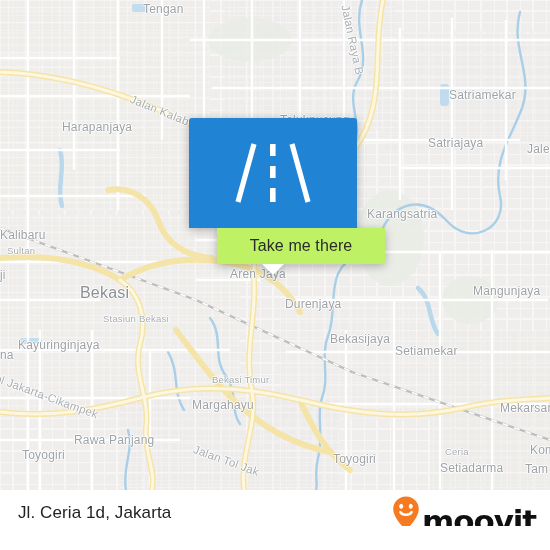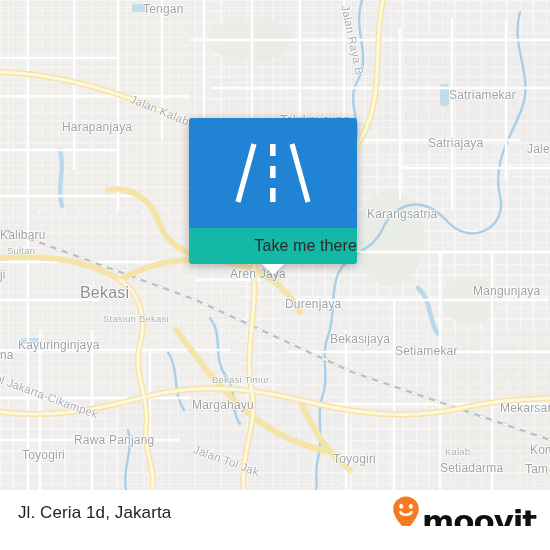--- a/index.html
+++ b/index.html
@@ -49,23 +49,23 @@
     filter: drop-shadow(0 2px 5px rgba(0,0,0,.28));
   }
   #callout-blue {
     width: 168px; height: 110px;
     background: #2183d4;
     border-radius: 3px 3px 0 0;
     display: flex; align-items: center; justify-content: center;
   }
   #callout-white {
     width: 168px; height: 36px;
-    background: #14b8a6;
+    background: #bef264;
     border-radius: 0 0 3px 3px;
-    display: flex; align-items: center; justify-content: flex-end;
+    display: flex; align-items: center; justify-content: center; margin-left: 28px;
   }
   #callout-label {
     font-size: 16px;
     color: #2b2b2b;
     font-family: "Liberation Sans", sans-serif;
     letter-spacing: .1px;
   }
   #callout-tail {
     position: absolute;
     left: 50%; top: 146px;
@@ -238,21 +238,21 @@
         <div class="map-label lbl-small" style="left: 103px; top: 313px;">Stasiun Bekasi</div>
         <div class="map-label lbl-place" style="left: 330px; top: 332px;">Bekasijaya</div>
         <div class="map-label lbl-place" style="left: 395px; top: 344px;">Setiamekar</div>
         <div class="map-label lbl-place" style="left: 18px; top: 338px;">Kayuringinjaya</div>
         <div class="map-label lbl-place" style="left: 0px; top: 348px;">na</div>
         <div class="map-label lbl-road" style="left: -8px; top: 370px; transform: rotate(20deg); transform-origin: left top;">Tol Jakarta-Cikampek</div>
         <div class="map-label lbl-small" style="left: 212px; top: 374px;">Bekasi Timur</div>
         <div class="map-label lbl-place" style="left: 500px; top: 401px;">Mekarsari</div>
         <div class="map-label lbl-place" style="left: 192px; top: 398px;">Margahayu</div>
         <div class="map-label lbl-place" style="left: 74px; top: 433px;">Rawa Panjang</div>
-        <div class="map-label lbl-small" style="left: 445px; top: 446px;">Kalab</div>
+        <div class="map-label lbl-small" style="left: 445px; top: 446px;">Ceria</div>
         <div class="map-label lbl-place" style="left: 530px; top: 443px;">Kom</div>
         <div class="map-label lbl-place" style="left: 333px; top: 452px;">Toyogiri</div>
         <div class="map-label lbl-place" style="left: 22px; top: 448px;">Toyogiri</div>
         <div class="map-label lbl-road" style="left: 196px; top: 443px; transform: rotate(20deg); transform-origin: left top;">Jalan Tol Jak</div>
         <div class="map-label lbl-place" style="left: 440px; top: 461px;">Setiadarma</div>
         <div class="map-label lbl-place" style="left: 525px; top: 462px;">Tam</div>
       </div>
 
     <div id="callout">
       <div id="callout-blue">

